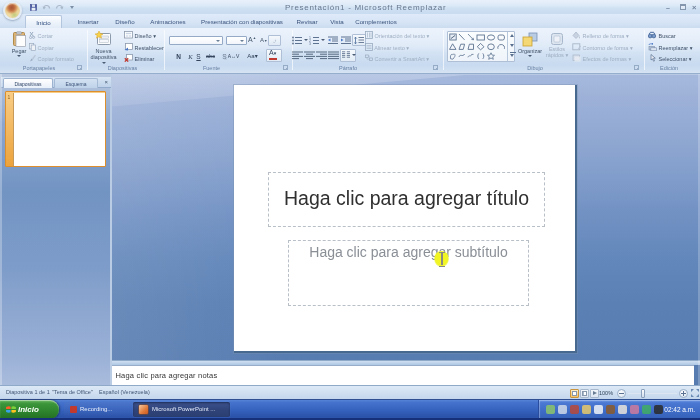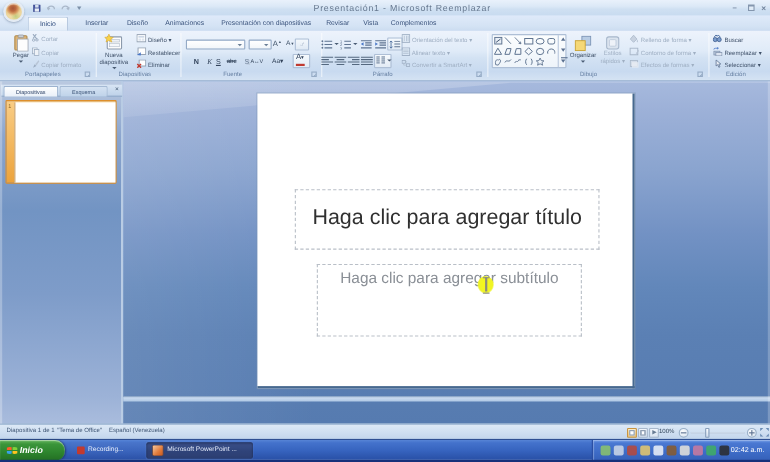--- a/index.html
+++ b/index.html
@@ -402,20 +402,23 @@
     </div>
   <div class="abs" id="slide"></div>
   <div class="abs ph" id="ph-title" style="left:268px;top:98px;width:277px;height:55px;">
     <div style="position:absolute;width:100%;top:16px;text-align:center;font-size:19.5px;line-height:19.5px;color:#303030;">Haga clic para agregar título</div>
   </div>
   <div class="abs ph" id="ph-sub" style="left:288px;top:166px;width:241px;height:66px;">
     <div style="position:absolute;width:100%;top:3.5px;text-align:center;font-size:14px;line-height:14px;color:#8a8f96;">Haga clic para agregar subtítulo</div>
   </div>
   <div class="abs" id="cursor"></div>
   <div class="abs" id="notes-split"></div>
+  <div class="abs" id="notes">
+      <span style="position:absolute;left:3.5px;top:5px;font-size:7.5px;letter-spacing:0.2px;">Haga clic para agregar notas</span>
+    </div>
 </div>
 <div class="abs" id="statusbar">
   <span class="abs" style="left:6px;top:3px;">Diapositiva 1 de 1</span>
   <span class="abs" style="left:52px;top:3px;">"Tema de Office"</span>
   <span class="abs" style="left:99px;top:3px;">Español (Venezuela)</span>
   <span class="abs" style="left:570px;top:3px;width:9px;height:9px;background:linear-gradient(180deg,#fdeec8,#f6c464);border:1px solid #c89440;border-radius:1px;"></span>
   <span class="abs" style="left:572px;top:5px;width:5px;height:5px;background:#fff;border:1px solid #8898ac;"></span>
   <span class="abs" style="left:580px;top:3px;width:9px;height:9px;background:linear-gradient(180deg,#f2f6fb,#dce6f2);border:1px solid #a8b8cc;border-radius:1px;"></span>
   <span class="abs" style="left:582px;top:5px;width:5px;height:5px;background:repeating-linear-gradient(90deg,#aab8cc 0 1px,#fff 1px 2.5px);border:1px solid #8898ac;"></span>
   <span class="abs" style="left:590px;top:3px;width:9px;height:9px;background:linear-gradient(180deg,#f2f6fb,#dce6f2);border:1px solid #a8b8cc;border-radius:1px;"></span>

